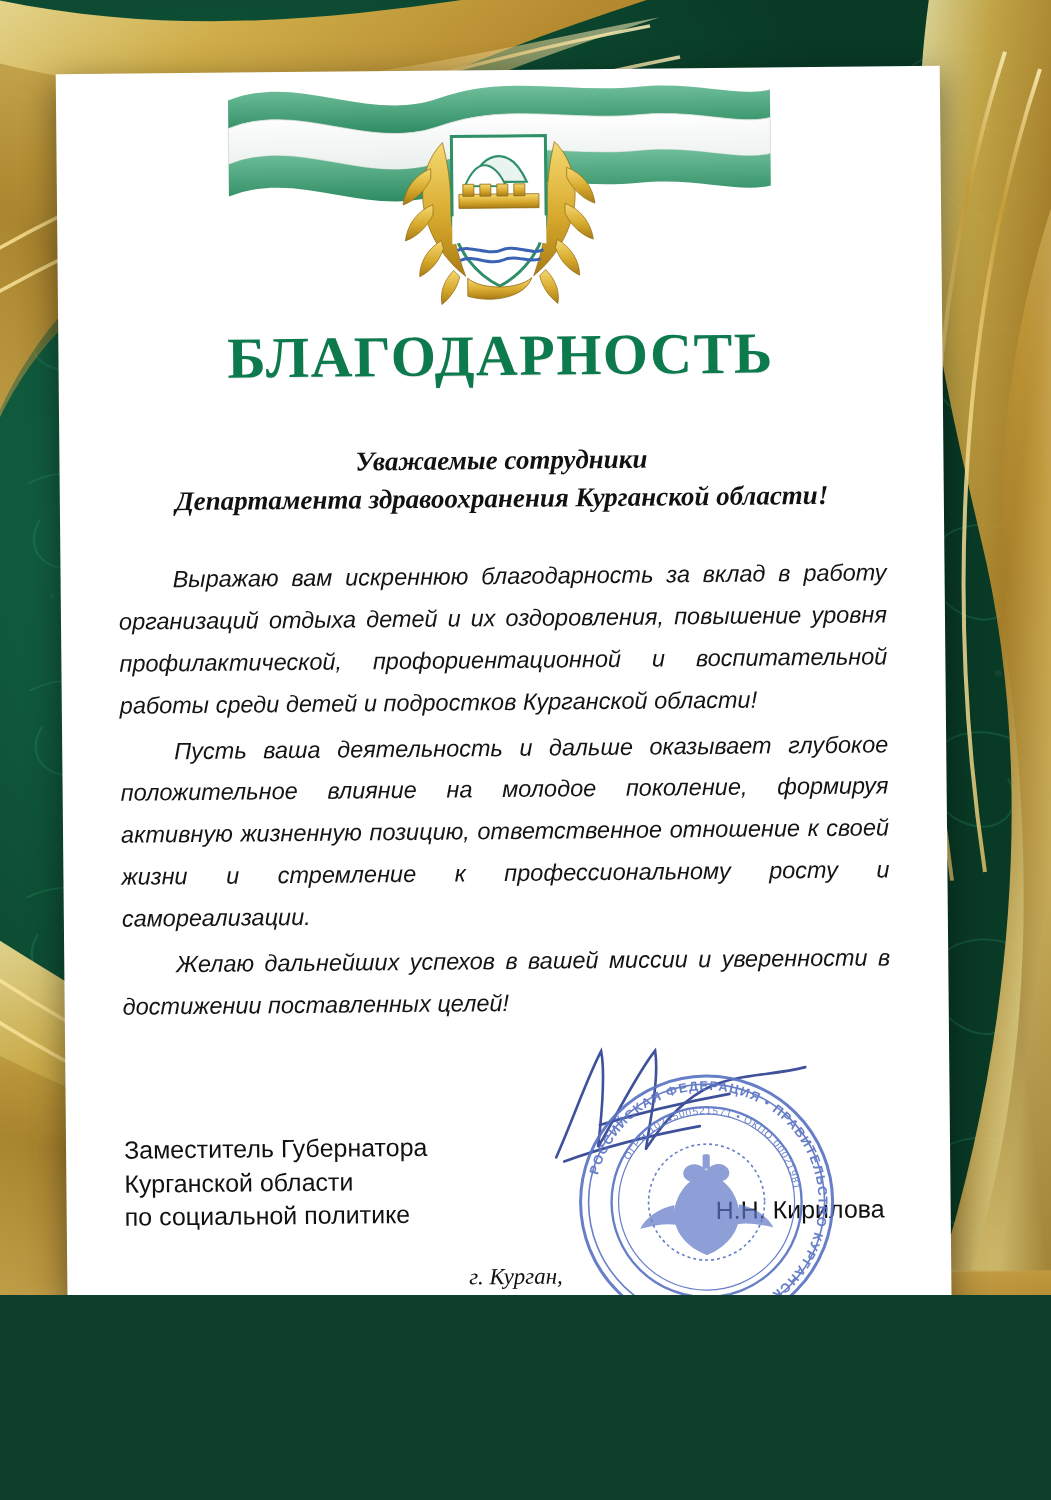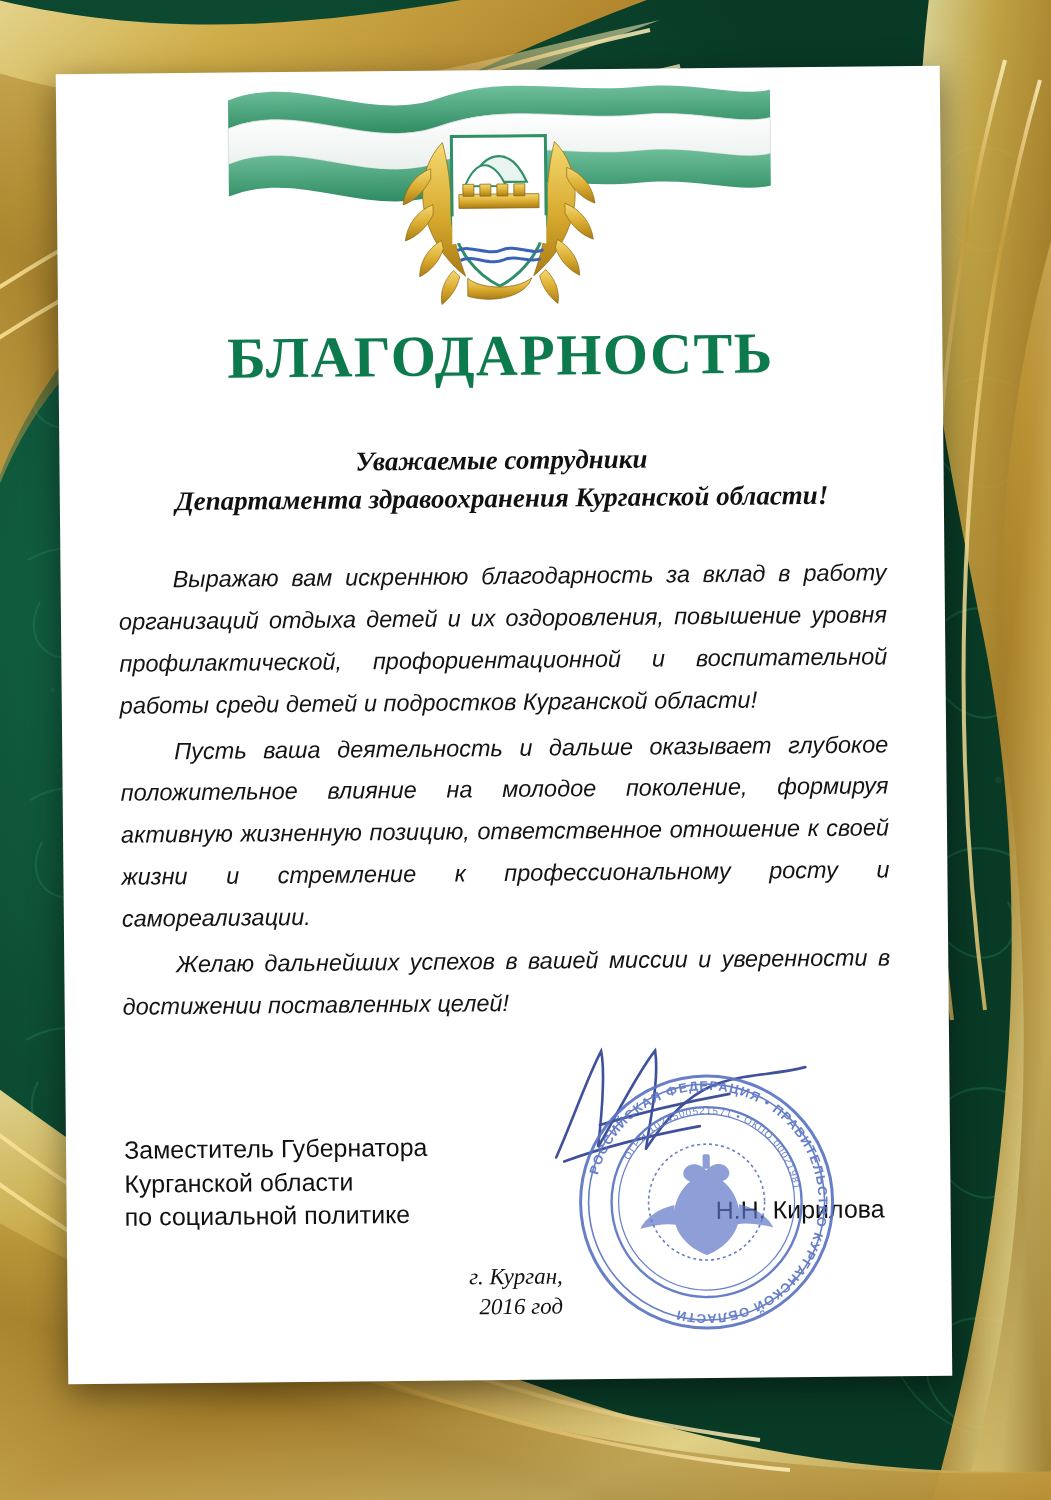--- a/index.html
+++ b/index.html
@@ -11,21 +11,21 @@
     width: 1051px;
     height: 1500px;
     overflow: hidden;
     font-family: "Liberation Sans", sans-serif;
   }
 
   
   .certificate {
     position: relative;
     width: 1051px;
-    height: 1500px;
+    height: 1295px;
     background:
       radial-gradient(ellipse 700px 900px at 20% 40%, #14694a 0%, #0d4d33 55%, #093a26 100%),
       linear-gradient(135deg, #0b5238 0%, #0e6a48 35%, #07422c 70%, #0b4e35 100%);
     overflow: hidden;
   }
 
   
   .damask {
     position: absolute;
     inset: 0;

